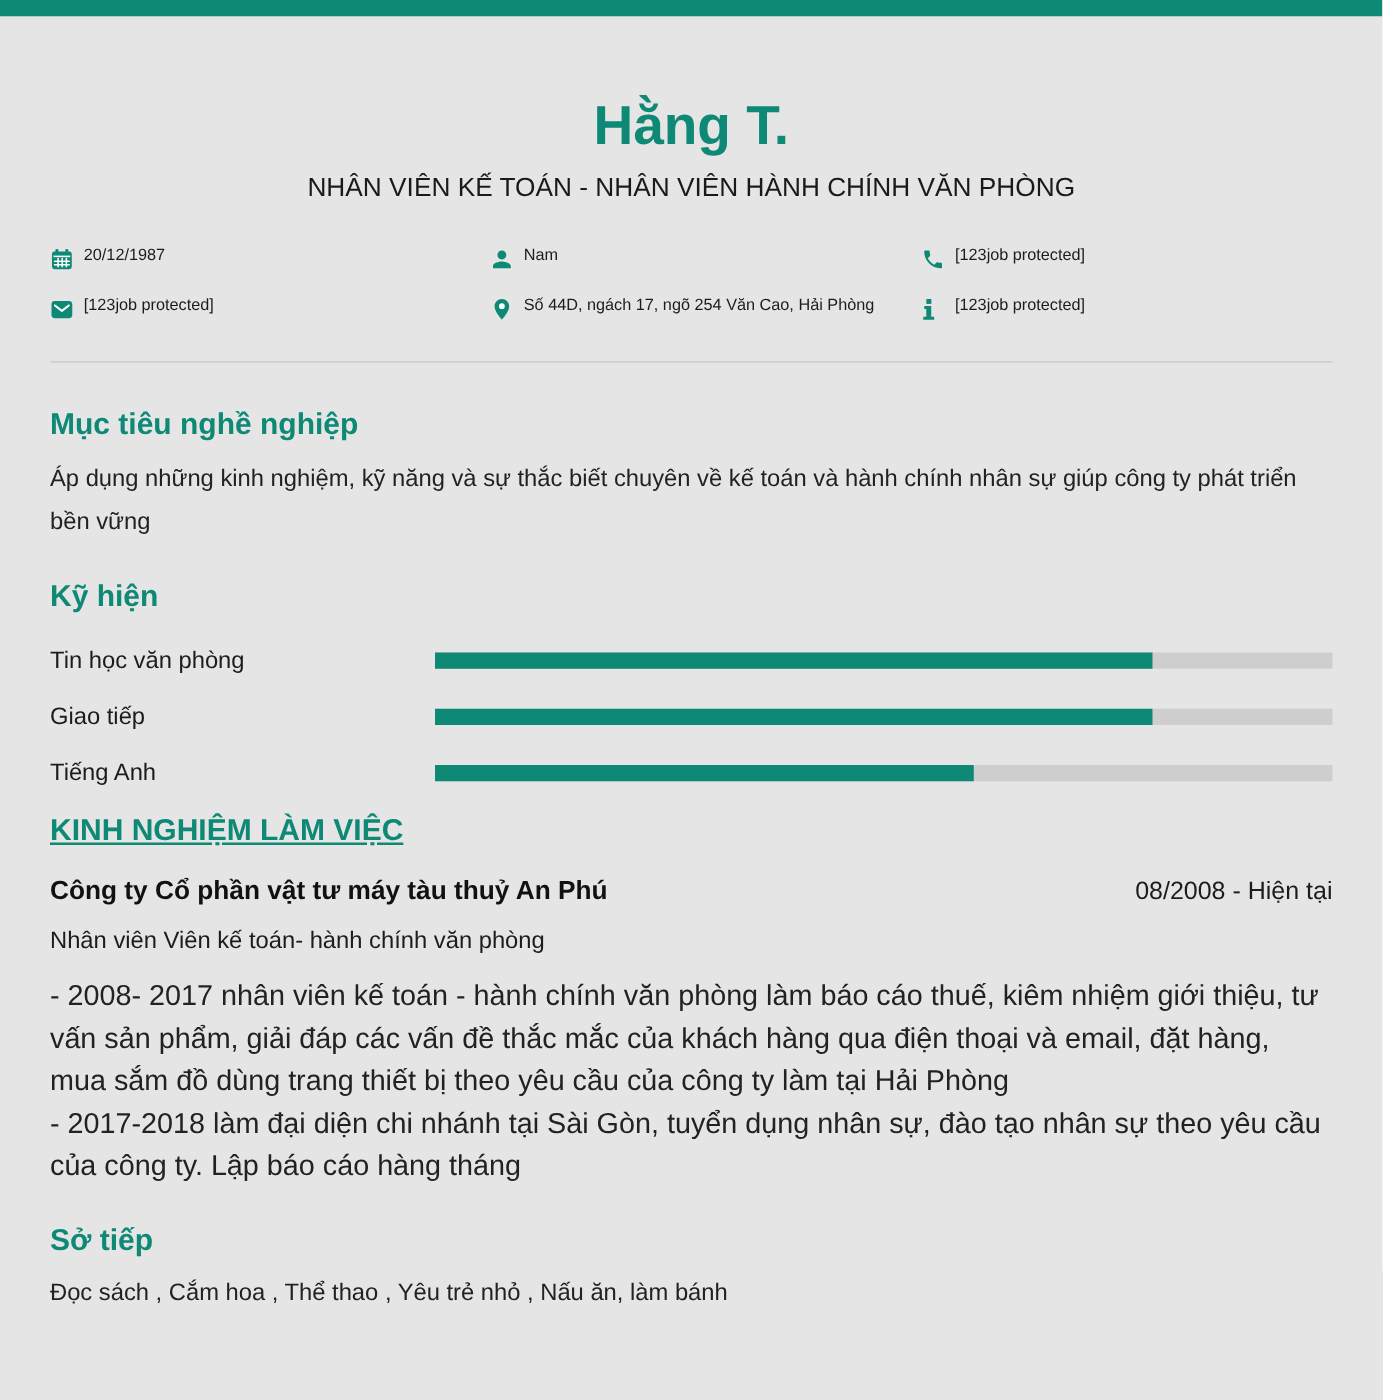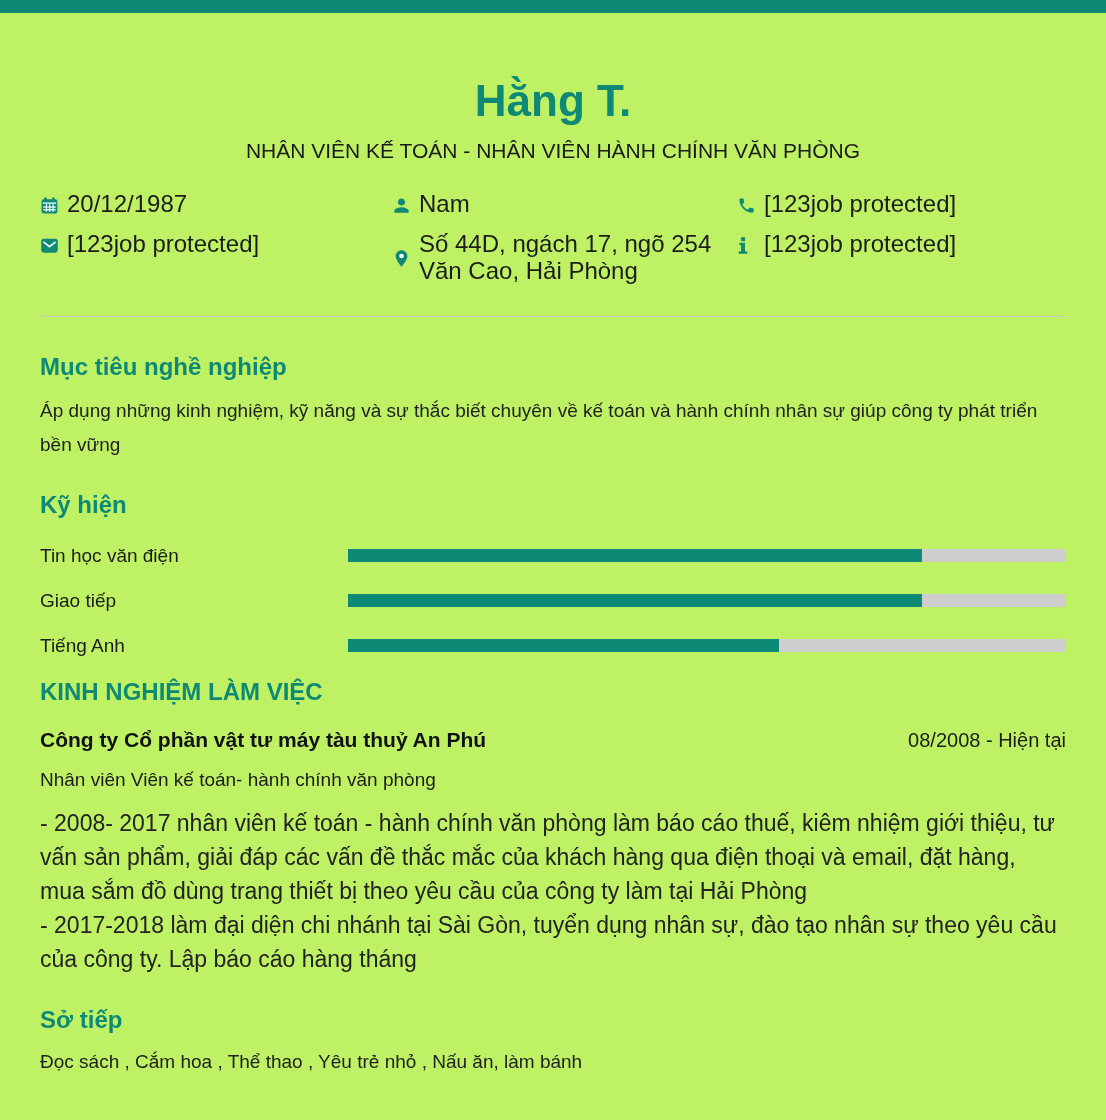--- a/index.html
+++ b/index.html
@@ -1,20 +1,20 @@
 <!DOCTYPE html>
 <html style="--accent: #0E8976; --track: #CECECE; --divider: #C8C8C8;"><head>
 <meta charset="utf-8">
 <style>
   html,body{margin:0;padding:0;background:#fff;}
   .page{
     position:relative;
     width:1106px;height:1120px;
     overflow:hidden;
-    background:#bef264;
+    background:#e5e5e5;
     font-family:"Liberation Sans","DejaVu Sans",sans-serif;
     color:#212121;
   }
   .top-bar{height:13px;width:100%;background:var(--accent,#0E8976);}
   .content{padding:0 40px;}
   .name{
     margin:62px 0 0 0;
     font-size:44px;line-height:52px;font-weight:bold;
     color:var(--accent,#0E8976);text-align:center;
   }
@@ -22,22 +22,22 @@
     margin-top:10px;font-size:21px;line-height:28px;
     color:#1a1a1a;text-align:center;font-weight:normal;
   }
   .contact{
     margin-top:25px;
     display:grid;
     grid-template-columns:352px 345px 1fr;
   }
   .contact-col{display:flex;flex-direction:column;}
   .contact-row{
-    display:flex;align-items:center;
-    margin-bottom:13px;font-size:24px;line-height:27px;color:#1c1c1c;
+    display:flex;align-items:flex-end;
+    margin-bottom:13px;font-size:13px;line-height:27px;color:#1c1c1c;
   }
   .icon-cell{
     width:27px;flex:0 0 27px;display:flex;align-items:center;
     padding-top:3px;
   }
   .icon-cell svg{display:block;}
   .contact-text{white-space:normal;}
   .addr-text{max-width:334px;}
   .divider{margin-top:19px;border-top:1px solid var(--divider,#c8c8c8);height:0;}
   .section-heading{
@@ -56,21 +56,21 @@
   .skill-label{
     width:308px;flex:0 0 308px;font-size:19px;color:#1c1c1c;
   }
   .skill-track{
     flex:1;height:13px;background:var(--track,#cecece);position:relative;
   }
   .skill-fill{
     position:absolute;left:0;top:0;height:100%;
     background:var(--accent,#0E8976);
   }
-  .mt-exp{}
+  .mt-exp{text-decoration:underline;}
   .exp-header{
     margin-top:19px;display:flex;justify-content:space-between;align-items:baseline;
   }
   .exp-company{font-size:21px;line-height:28px;font-weight:bold;color:#111;}
   .exp-period{font-size:20px;line-height:28px;color:#1c1c1c;white-space:nowrap;}
   .exp-role{margin-top:12px;font-size:19px;line-height:27px;color:#1c1c1c;}
   .exp-details{margin-top:13px;}
   .exp-details p{margin:0;font-size:23px;line-height:34px;color:#222;}
   .mt-interests{margin-top:29px;}
   .interests-body{margin-top:10px;font-size:19px;line-height:34px;color:#222;}
@@ -156,21 +156,21 @@
     </div>
 
     <div class="divider"></div>
 
     <h2 class="section-heading mt-objective">Mục tiêu nghề nghiệp</h2>
     <p class="para">Áp dụng những kinh nghiệm, kỹ năng và sự thắc biết chuyên về kế toán và hành chính nhân sự giúp công ty phát triển bền vững</p>
 
     <h2 class="section-heading mt-skills">Kỹ hiện</h2>
     <div class="skills-list">
       <div class="skill-row">
-        <span class="skill-label">Tin học văn điện</span>
+        <span class="skill-label">Tin học văn phòng</span>
         <div class="skill-track">
           <div class="skill-fill" style="width: 80%;"></div>
         </div>
       </div>
       <div class="skill-row">
         <span class="skill-label">Giao tiếp</span>
         <div class="skill-track">
           <div class="skill-fill" style="width: 80%;"></div>
         </div>
       </div>

